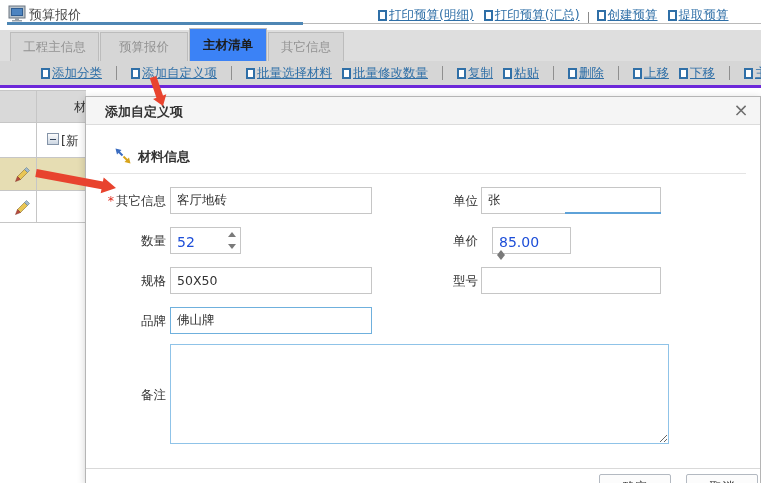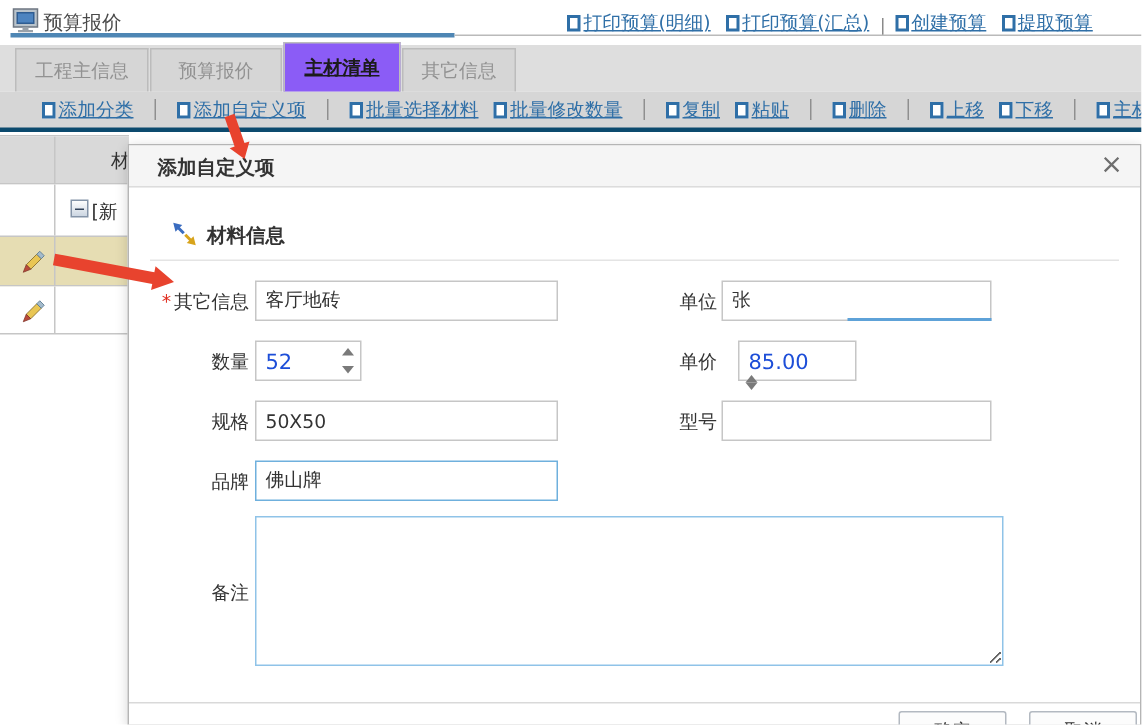--- a/index.html
+++ b/index.html
@@ -17,25 +17,25 @@
   .doc-ic { display:inline-block; width:9px; height:11px; border:2px solid #2f6fa7; background:#fff; margin-right:2px; flex:none; }
   .tl-gap { width:10px; flex:none; }
   .pipe { width:1px; height:12px; background:#8a8a8a; margin:0 8px; flex:none; }
   #blue-rule { left:7px; top:22px; width:296px; height:3px; background:#4e86b4; }
   #gray-rule { left:303px; top:23px; width:458px; height:1px; background:#bababa; }
 
   
   #tabstrip { left:0; top:30px; width:761px; height:31px; background:#dedede; }
   .tab { position:absolute; top:2px; height:29px; background:#d6d6d6; border:1px solid #bcbcbc; border-bottom:none;
          color:#929292; font-size:12.5px; display:flex; align-items:center; justify-content:center; cursor:pointer; }
-  .tab.active { top:-2px; height:33px; background:#8b5cf6; color:#1c1c1c; font-weight:bold; z-index:2;text-decoration:underline; }
-
-  
-  #toolbar { left:0; top:61px; width:761px; height:27px; background:#d6d6d6; border-bottom:3px solid #0c4a6e;
-             display:flex; align-items:center; padding-left:14px; overflow:hidden; white-space:nowrap; }
+  .tab.active { top:-2px; height:33px; background:#3b82f6; color:#1c1c1c; font-weight:bold; z-index:2; }
+
+  
+  #toolbar { left:0; top:61px; width:761px; height:27px; background:#d6d6d6; border-bottom:3px solid #6d28d9;
+             display:flex; align-items:center; padding-left:27px; overflow:hidden; white-space:nowrap; }
   .tb-group { display:flex; align-items:center; padding:0 9px; border-right:1px solid #8f8f8f; height:14px; }
   .tb-group:last-child { border-right:none; }
   .tb-group a.lnk { margin:0 5px; }
 
   
   #grid { left:0; top:90px; width:86px; height:393px; overflow:hidden; background:#fff; border-top:1px solid #c6c6c6; }
   .g-row { position:relative; width:120px; border-bottom:1px solid #c6c6c6; }
   .g-cell1 { position:absolute; left:0; top:0; width:37px; height:100%; border-right:1px solid #c6c6c6; }
   #g-head { height:32px; background:#d9d9d9; }
   #g-head .g-cell1 { background:#d9d9d9; }

